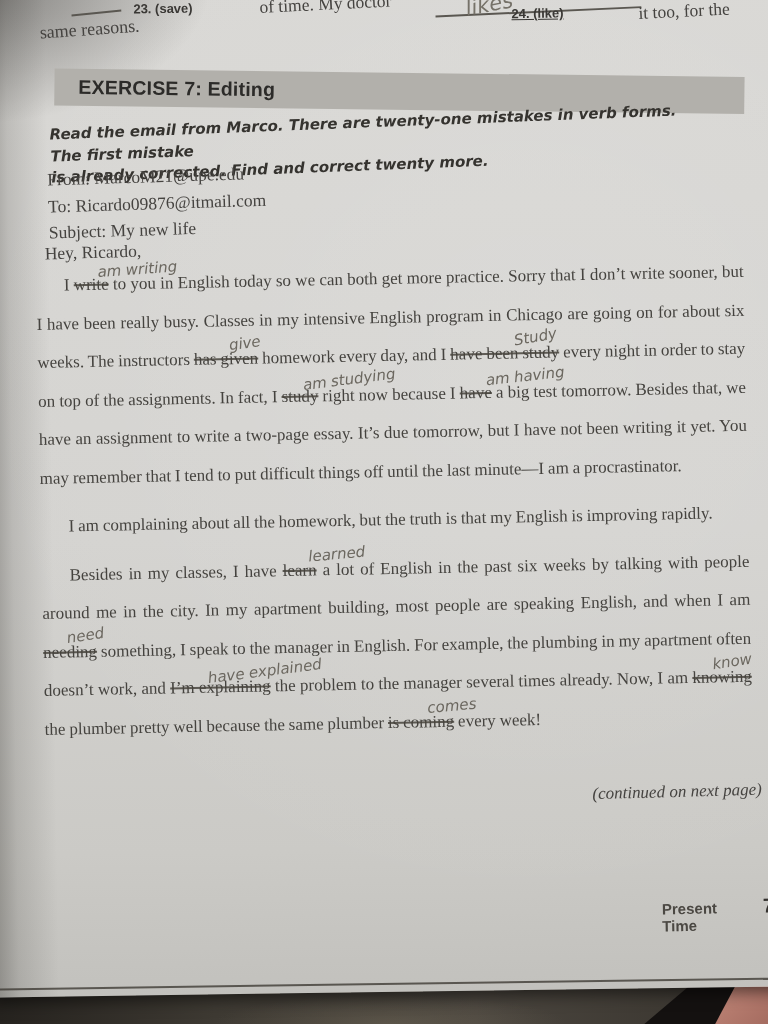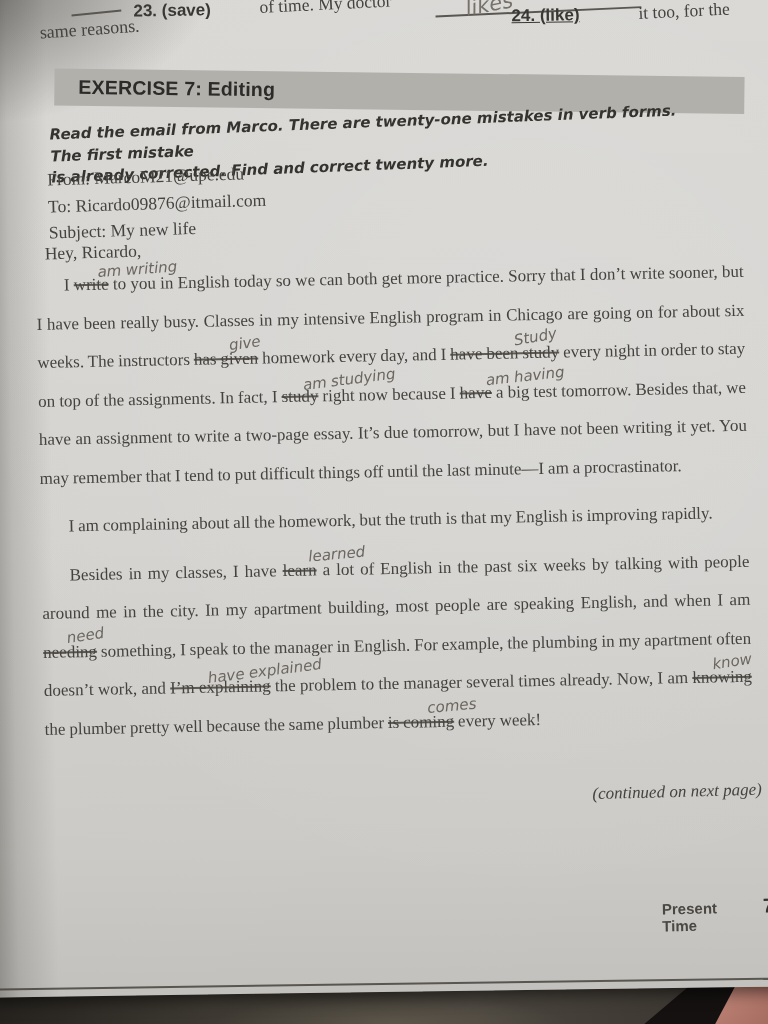--- a/index.html
+++ b/index.html
@@ -26,21 +26,21 @@
       radial-gradient(120% 90% at 68% 38%, rgba(255,255,255,0.10), rgba(0,0,0,0) 62%),
       linear-gradient(180deg,#d9d8d5 0%,#d4d3d0 55%,#cbcac6 86%,#c2c1bd 100%);
     box-shadow:0 5px 16px rgba(0,0,0,0.55);
   }
   .page-edge-line{position:absolute;left:0;right:0;bottom:7px;height:2px;
     background:rgba(62,59,53,0.8);}
   .content{position:absolute;left:18px;top:24px;width:768px;height:1024px;}
   .abs{position:absolute;}
   
   .serif{font-family:"Liberation Serif",serif;color:#454340;}
-  .lbl{font-family:"Liberation Sans",sans-serif;font-weight:bold;font-size:17px;color:#3a3835;}
+  .lbl{font-family:"Liberation Sans",sans-serif;font-weight:bold;font-size:13px;color:#3a3835;}
   .blank{border-bottom:2px solid #5a5751;}
   .ex-bar{left:60px;top:64px;width:690px;height:37px;background:#b2b0ab;
     transform:rotate(1.5deg);transform-origin:left center;}
   .ex-title{margin-left:24px;line-height:37px;font-family:"Liberation Sans",sans-serif;
     font-weight:bold;font-size:19.5px;color:#2c2b29;letter-spacing:0.2px;}
   .instr{left:55px;top:112px;width:648px;transform:rotate(-1.4deg);
     font-family:"DejaVu Sans",sans-serif;font-style:italic;font-weight:bold;
     font-size:15px;line-height:21.5px;color:#35332f;}
   .ehead{left:52px;top:160px;font-size:17.5px;line-height:26.5px;transform:rotate(-1deg);}
   .greet{left:48px;top:238px;font-size:17.5px;transform:rotate(-0.8deg);}

